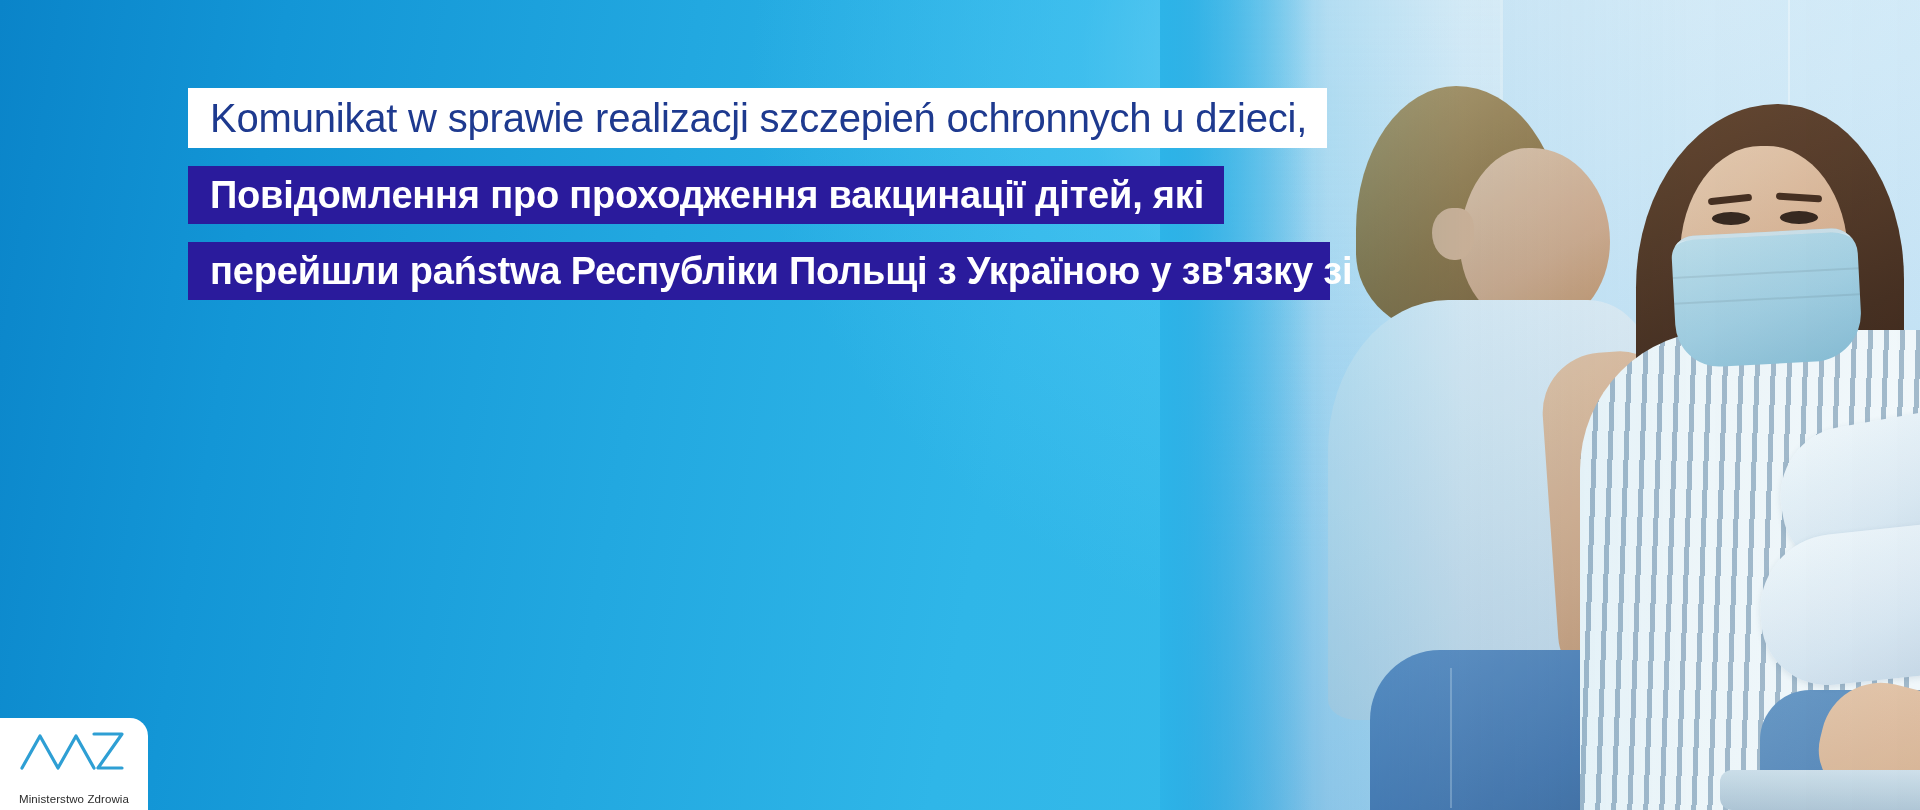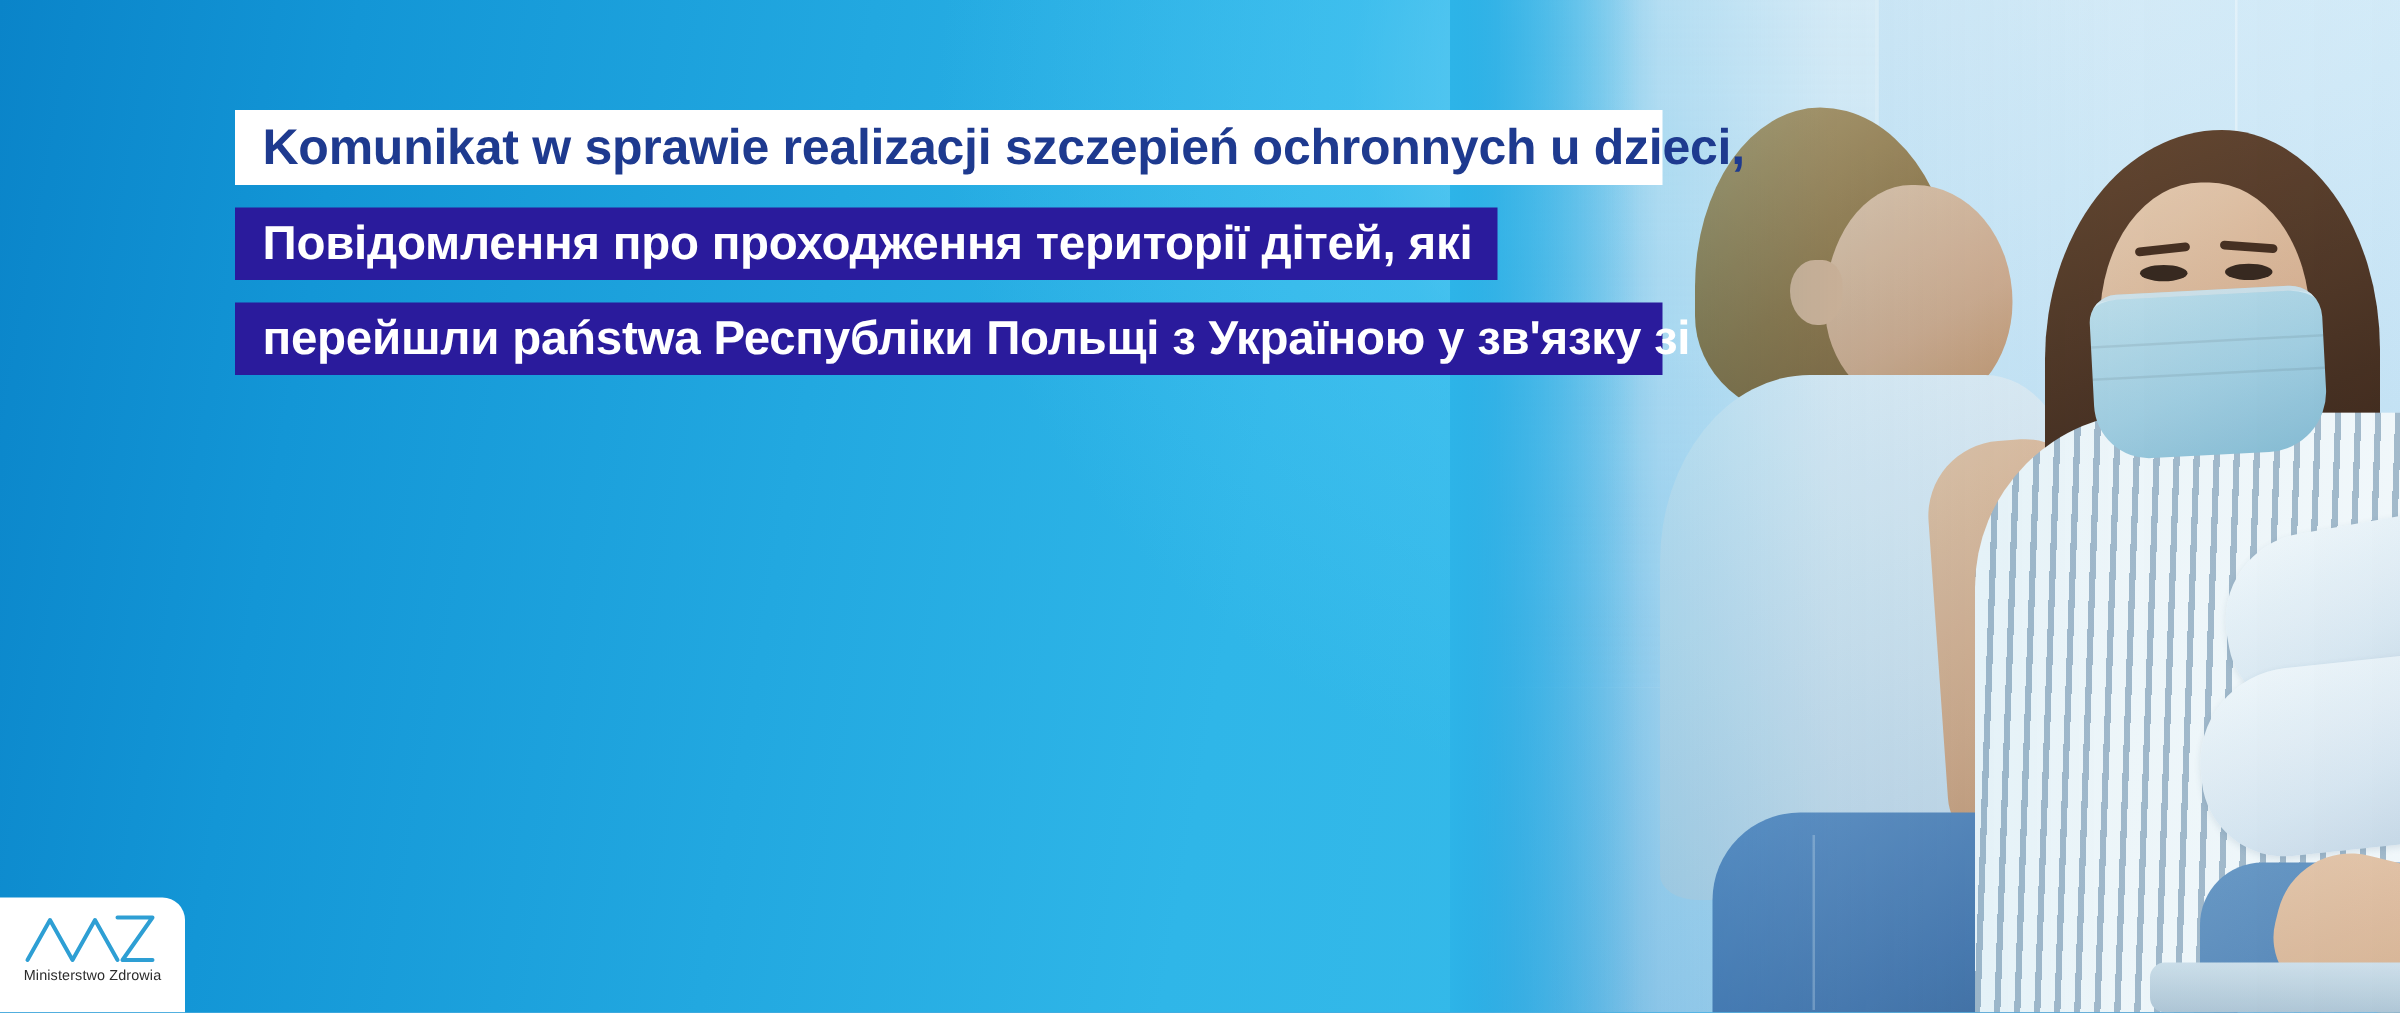--- a/index.html
+++ b/index.html
@@ -141,21 +141,21 @@
   }
   .photo-veil{
     position:absolute;inset:0;
     background:linear-gradient(90deg, rgba(45,180,232,1) 0%, rgba(45,180,232,.55) 7%, rgba(45,180,232,0) 20%);
   }
 
   
   .text-block{position:absolute;left:188px;top:88px;width:1120px;}
   .line{
     display:block;width:max-content;max-width:1100px;
-    font-weight:700;letter-spacing:-.2px;white-space:nowrap;
+    font-weight:400;letter-spacing:-.2px;white-space:nowrap;
   }
   .line.pl{
     background:#ffffff;color:#1e3a8f;
     font-size:40px;line-height:60px;padding:0 20px 0 22px;
     margin-bottom:18px;
   }
   .line.ua{
     background:#2a1b9c;color:#ffffff;
     font-size:38px;line-height:58px;padding:0 20px 0 22px;
     margin-bottom:18px;font-weight:700;
@@ -165,21 +165,21 @@
 
   
   .logo-card{
     position:absolute;left:0;bottom:0;width:148px;height:92px;
     background:#ffffff;border-radius:0 18px 0 0;
     display:flex;flex-direction:column;align-items:center;justify-content:flex-start;
     padding-top:10px;box-sizing:border-box;
   }
   .logo-mark{width:112px;height:44px;display:block;}
   .logo-text{
-    font-size:11.5px;color:#2b2b2b;letter-spacing:.1px;margin-top:3px;
+    font-size:11.5px;color:#2b2b2b;letter-spacing:.1px;margin-top:21px;
     white-space:nowrap;
   }
 </style>
 </head>
 <body>
 
 <div class="banner">
 
   <div class="photo">
     <div class="room"></div>
@@ -208,21 +208,21 @@
     <div class="glove-b"></div>
     <div class="nurse-hand"></div>
     <div class="table"></div>
 
     <div class="photo-tint"></div>
     <div class="photo-veil"></div>
   </div>
 
   <div class="text-block">
     <span class="line pl">Komunikat w sprawie realizacji szczepień ochronnych u dzieci,</span>
-    <span class="line ua first">Повідомлення про проходження території дітей, які</span>
+    <span class="line ua first">Повідомлення про проходження вакцинації дітей, які</span>
     <span class="line ua">перейшли państwa Республіки Польщі з Україною у зв'язку зі</span>
   </div>
 
   <div class="logo-card">
     <svg class="logo-mark" viewBox="0 0 112 44">
       <path d="M4 40 L22 8 L40 40 L58 8 L76 40" fill="none" stroke="#2e9fd4" stroke-width="3.2" stroke-linecap="round" stroke-linejoin="round"></path>
       <path d="M76 6 L104 6 L80 40 L104 40" fill="none" stroke="#2e9fd4" stroke-width="3.2" stroke-linecap="round" stroke-linejoin="round"></path>
     </svg>
     <div class="logo-text">Ministerstwo Zdrowia</div>
   </div>

